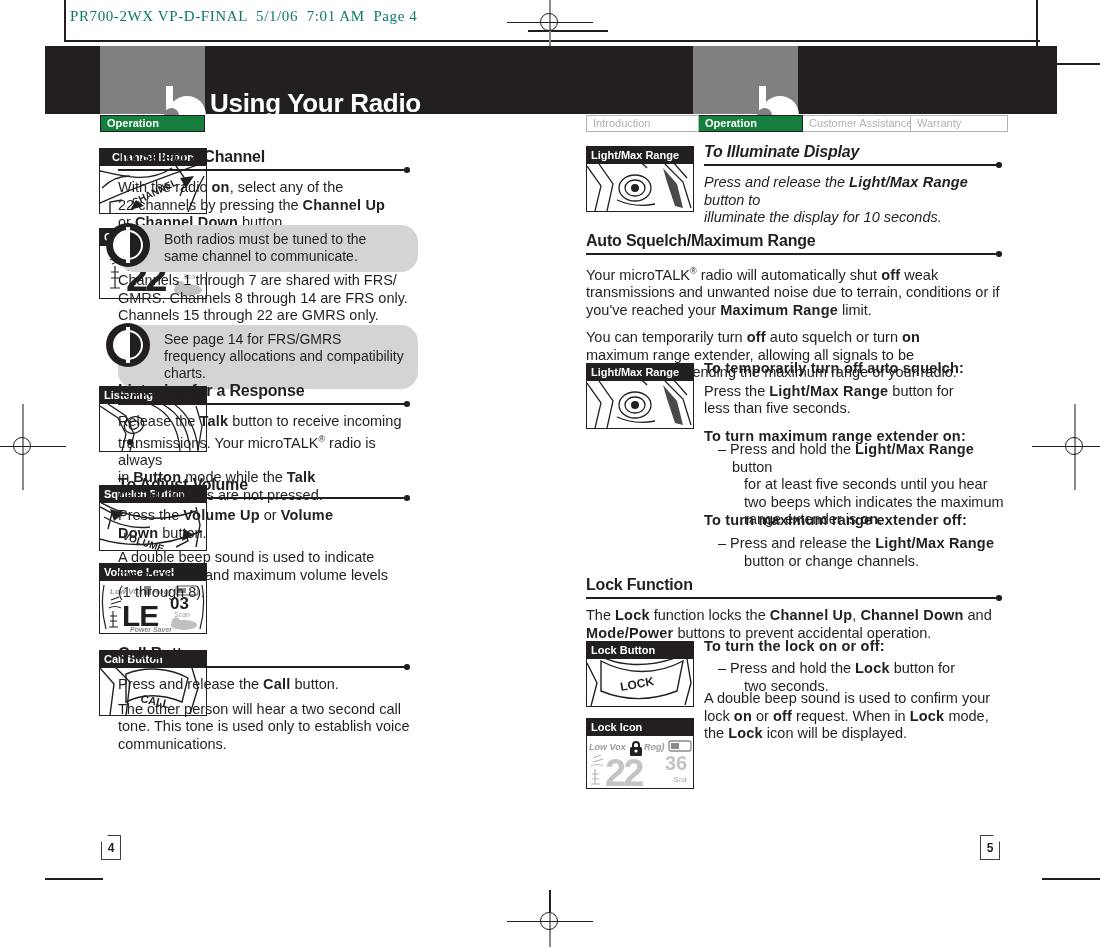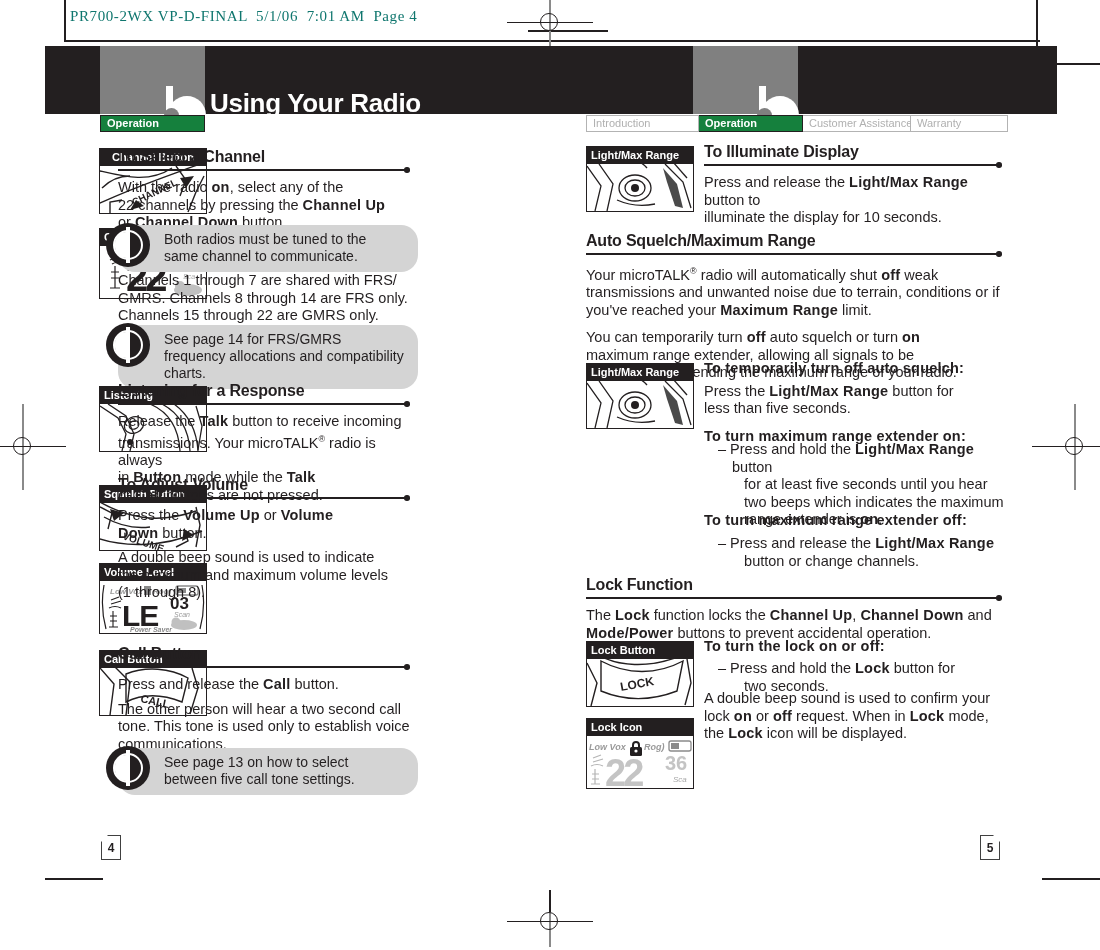--- a/index.html
+++ b/index.html
@@ -366,30 +366,20 @@
   <div class="tcol" style="top:645px;">
     <div class="sec-h">Call Button</div>
     <div class="rule">
         <div class="line" style="width:288px;"></div>
         <div class="bullet" style="left:286px;"></div>
       </div>
     <p class="body tight">Press and release the <span class="b">Call</span> button.</p>
     <p class="body">The other person will hear a two second call<br>tone. This tone is used only to establish voice<br>communications.</p>
   </div>
 
-  <div class="tcol" style="top:748px;">
-    <div class="note">
-      <span class="icon">
-          <span class="inner"></span>
-          <span class="halfL"></span>
-          <span class="bar"></span>
-        </span>
-      <span>See page 13 on how to select between five call tone settings.</span>
-    </div>
-  </div>
 
   <div class="fig" style="left:586px;top:146px;">
     <div class="fig-cap">Light/Max Range</div>
     <div class="fig-art">
       <svg width="106" height="47" viewBox="0 0 106 47">
         <g fill="none" stroke="#231f20" stroke-width="1.3">
           <path d="M0 2 L14 22 L8 47"></path>
           <path d="M12 0 L26 20 L20 47"></path>
           <path d="M34 -4 q18 -2 26 8"></path>
           <ellipse cx="48" cy="24" rx="16" ry="13"></ellipse>
@@ -397,21 +387,21 @@
           <path d="M30 36 q18 8 38 4"></path>
           <path d="M78 0 L96 18 L104 44"></path>
           <path d="M86 -2 L100 14"></path>
         </g>
         <circle cx="48" cy="24" r="4" fill="#231f20"></circle>
         <polygon points="76,4 90,20 96,44 88,42 80,18" fill="#4a4a4a"></polygon>
       </svg>
     </div>
   </div>
 
-  <div class="tcol" style="left:704px;top:143px;width:308px;">
+  <div class="tcol" style="left:704px;top:143px;width:308px;font-style:italic;">
     <div class="sec-h">To Illuminate Display</div>
     <div class="rule">
         <div class="line" style="width:294px;"></div>
         <div class="bullet" style="left:292px;"></div>
       </div>
     <p class="body">Press and release the <span class="b">Light/Max Range</span> button to<br>illuminate the display for 10 seconds.</p>
   </div>
 
   <div class="tcol" style="left:586px;top:232px;width:426px;">
     <div class="sec-h">Auto Squelch/Maximum Range</div>

